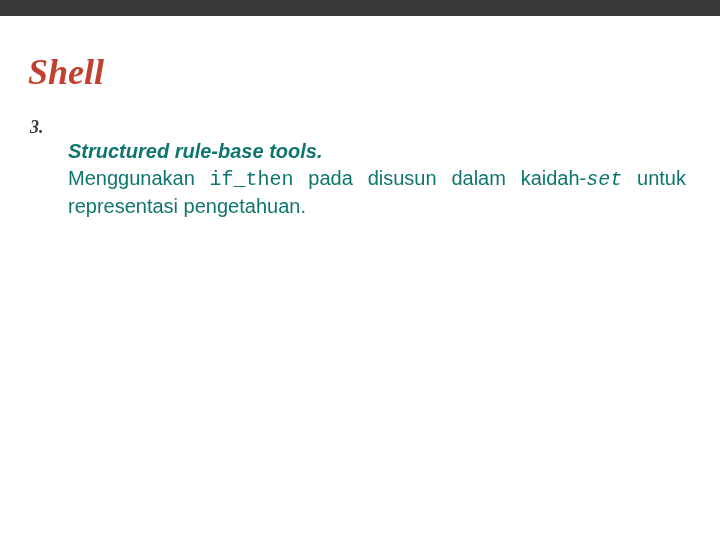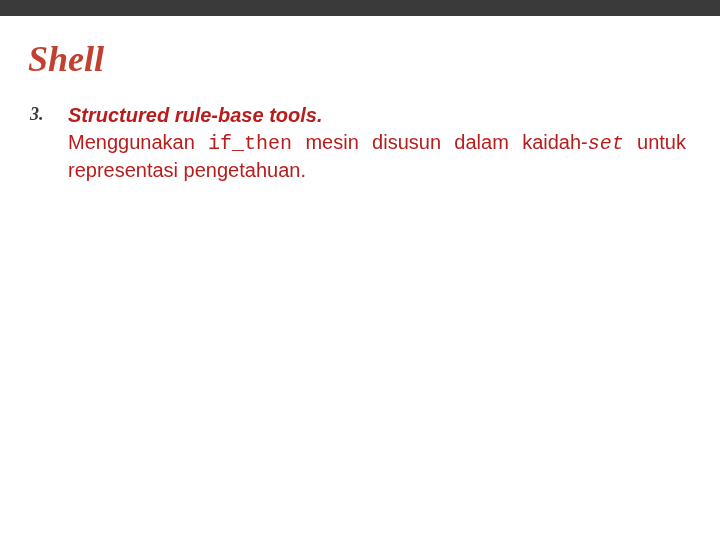--- a/index.html
+++ b/index.html
@@ -1,18 +1,18 @@
 <!DOCTYPE html>
 <html><head>
 <meta charset="utf-8">
 <style>
   * { margin: 0; padding: 0; box-sizing: border-box; }
   html, body { width: 720px; height: 540px; background: #fff; font-family: Arial, Helvetica, sans-serif; }
   .topbar { width: 100%; height: 16px; background: #3a3a3a; }
-  .slide { padding: 22px 28px 0 28px; }
+  .slide { padding: 35px 28px 0 28px; }
   .title {
     font-family: Georgia, 'Times New Roman', serif;
     font-style: italic;
     font-weight: 700;
     font-size: 36px;
     color: #c24030;
     margin-bottom: 22px;
   }
   .list { list-style: none; }
   .item { display: flex; align-items: flex-start; }
@@ -25,41 +25,42 @@
     font-size: 18px;
     color: #3b3b3b;
     text-align: left;
     padding-left: 2px;
     padding-top: 2px;
   }
   .body {
     flex: 1;
     font-size: 20px;
     line-height: 1.35;
-    color: #b91c1c;
+    color: #0f766e;
     text-align: justify;
     padding-right: 6px;
+    margin-top: 23px;
   }
   .para1 { margin-bottom: 10px; }
   .b { font-weight: 700; }
   .i { font-style: italic; }
   .mono { font-family: Liberation Mono, monospace; }
 </style>
 </head>
 <body>
 
 <div class="topbar"></div>
 
 <div class="slide">
   <h1 class="title">Shell</h1>
 
   <ol class="list">
     <li class="item">
       <div class="marker">3.</div>
       <div class="body">
         <div class="para1">
           <span class="b i">Structured rule-base tools.</span><br>
-          <span>Menggunakan </span><span class="mono">if_then</span><span> mesin disusun dalam kaidah-</span><span class="mono i">set</span><span> untuk representasi pengetahuan.</span>
+          <span>Menggunakan </span><span class="mono">if_then</span><span> pada disusun dalam kaidah-</span><span class="mono i">set</span><span> untuk representasi pengetahuan.</span>
         </div>
       </div>
     </li>
   </ol>
 </div>
 
 </body></html>

